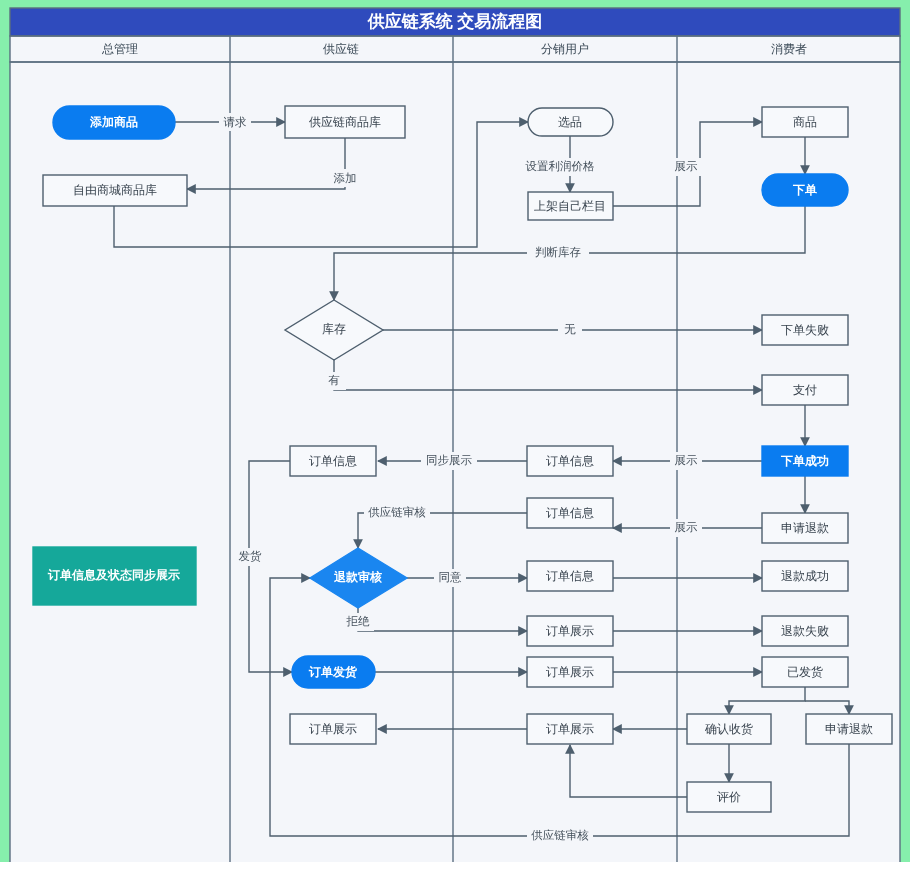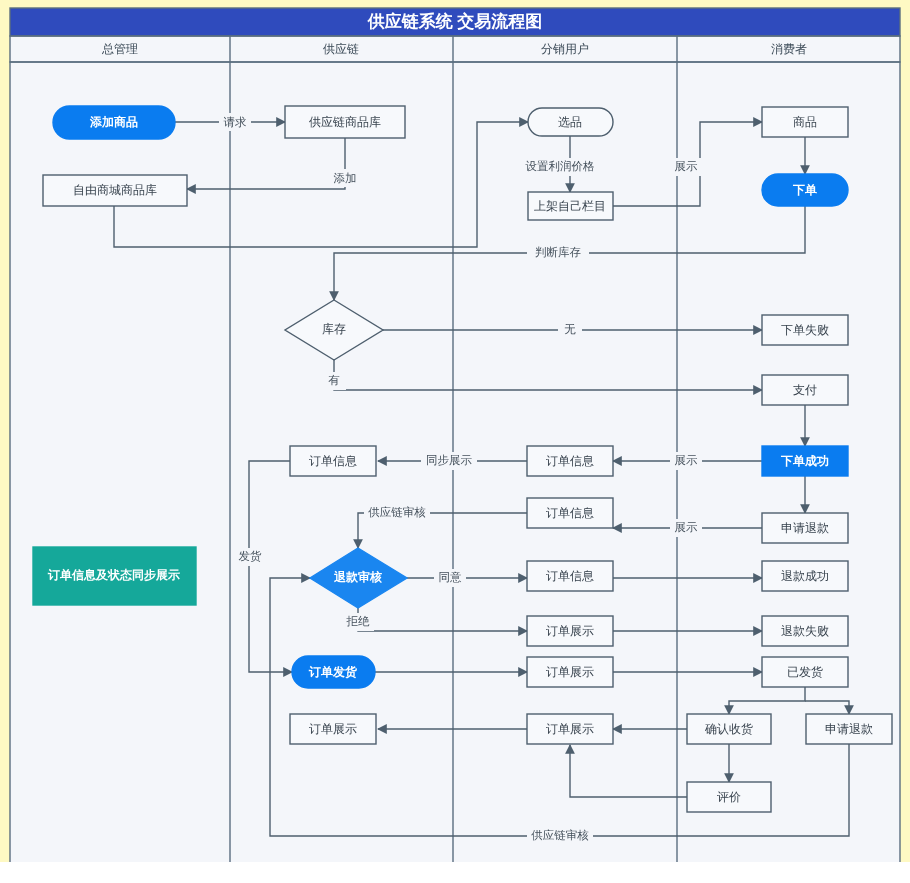--- a/index.html
+++ b/index.html
@@ -7,21 +7,21 @@
     padding: 0;
     background: #ffffff;
   }
   body {
     font-family: "Liberation Sans", "DejaVu Sans", sans-serif;
   }
   #canvas {
     position: relative;
     width: 910px;
     height: 862px;
-    background: #fef9c3;
+    background: #86efac;
     overflow: hidden;
   }
   svg.layer {
     position: absolute;
     left: 0;
     top: 0;
     width: 910px;
     height: 883px;
   }
   .edge {

